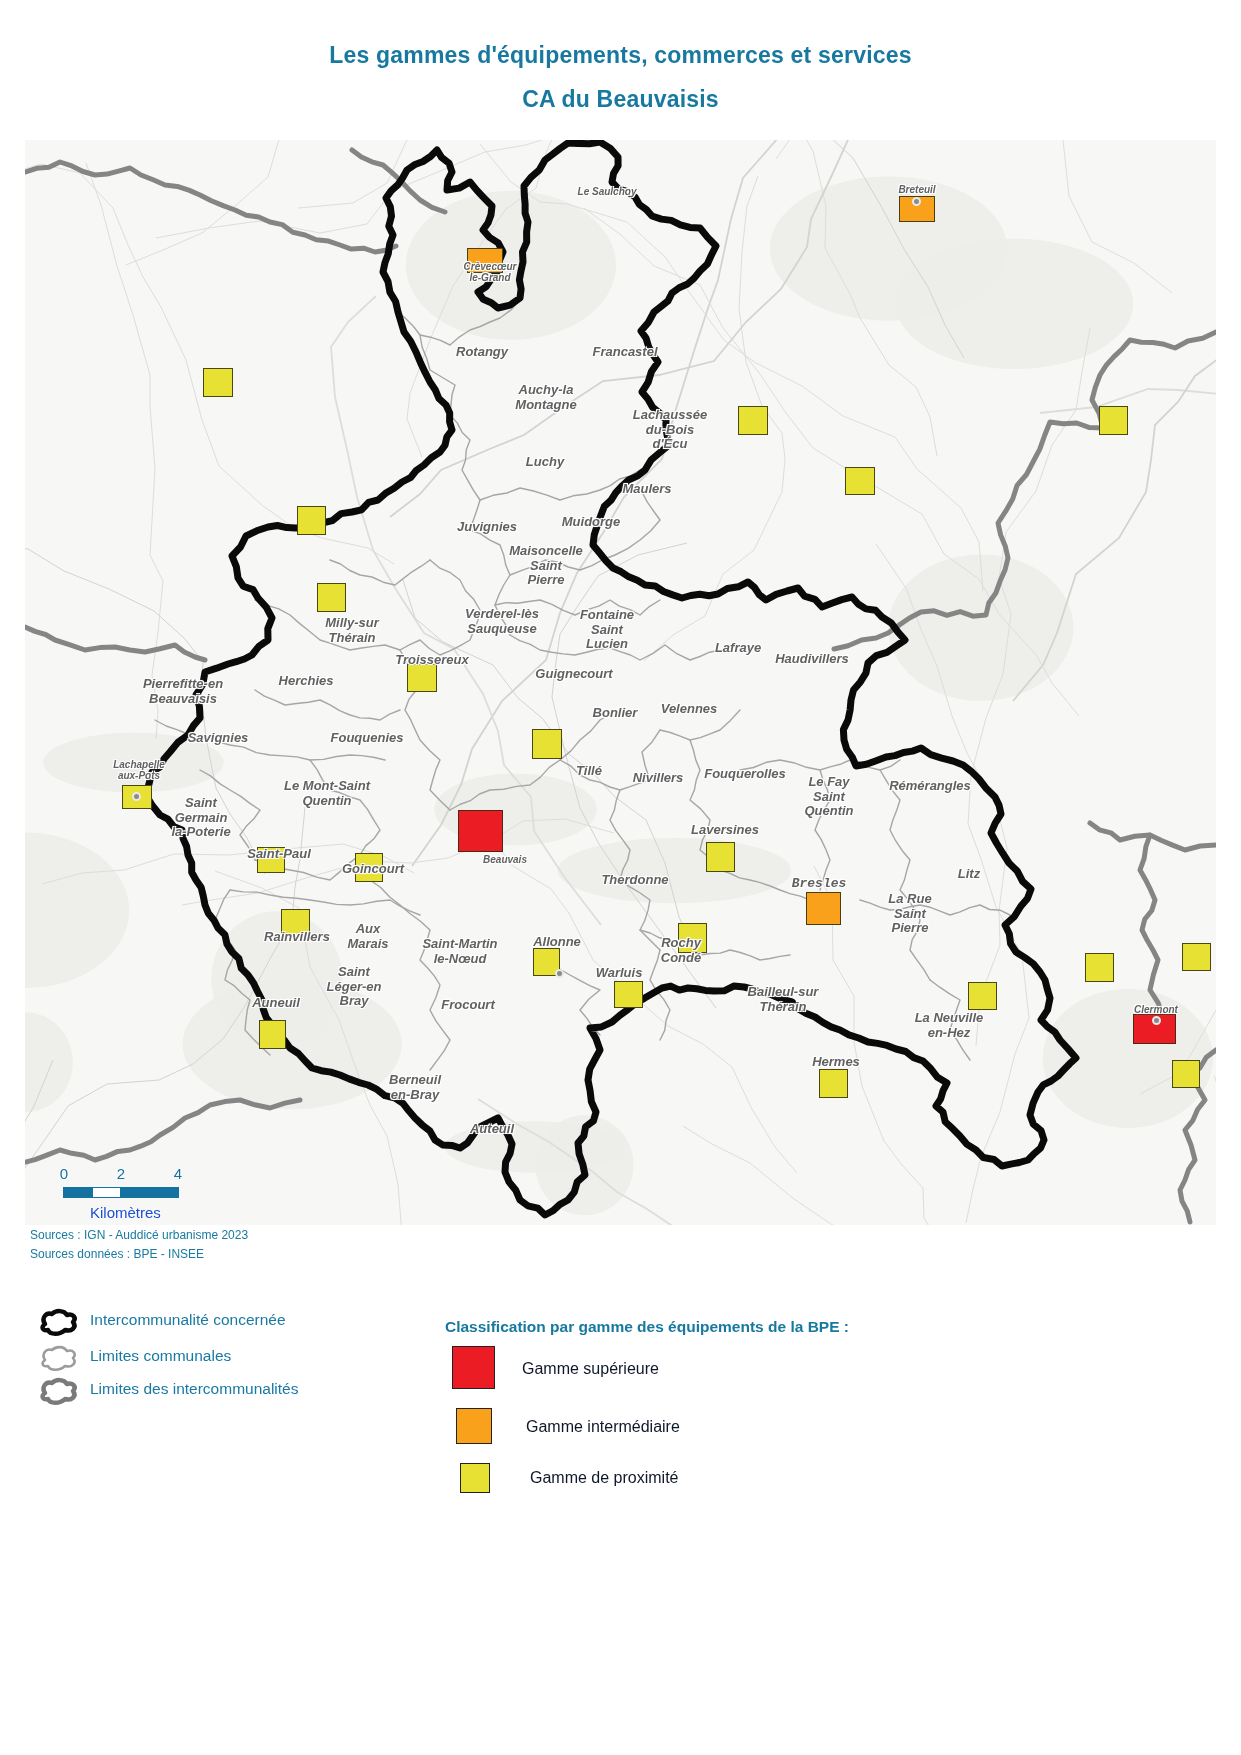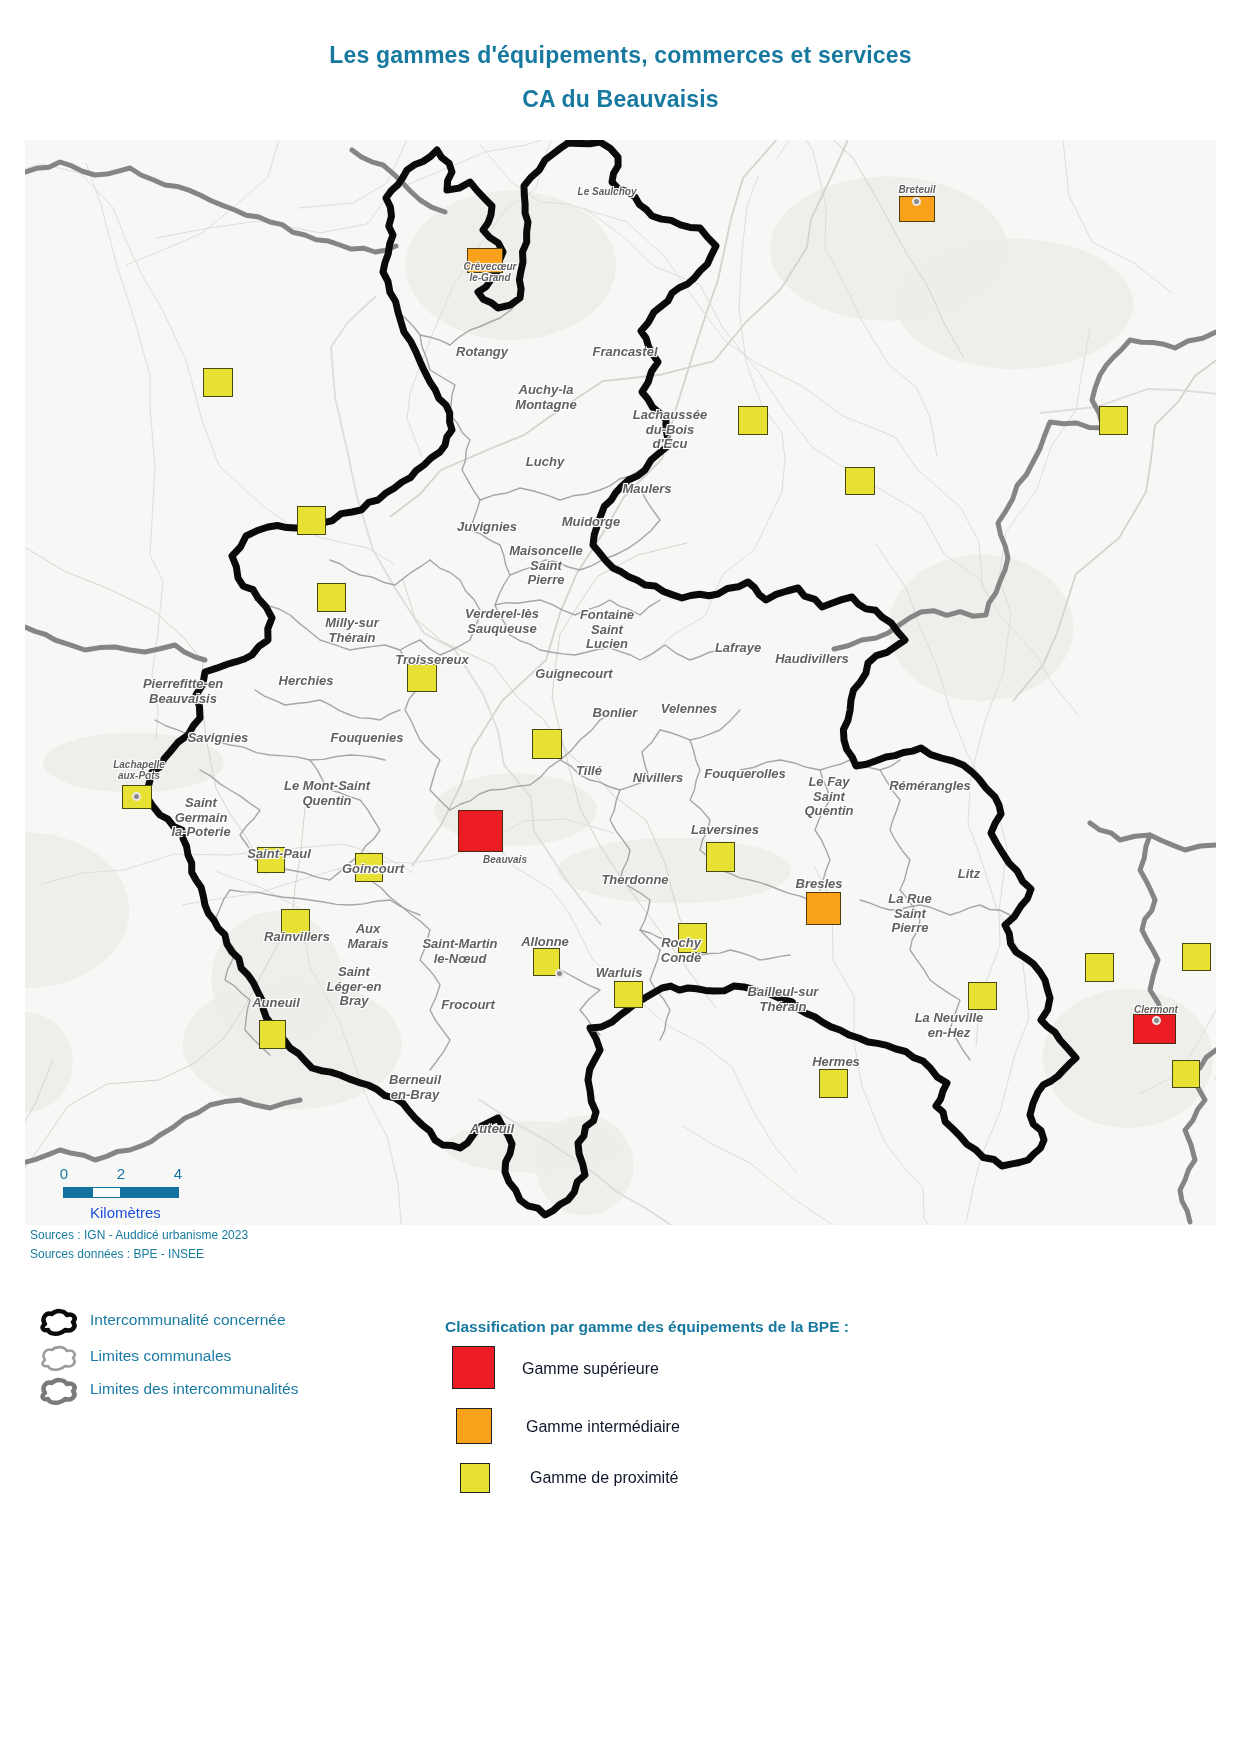--- a/index.html
+++ b/index.html
@@ -209,39 +209,39 @@
     <div class="map-label sm" style="left: 553px; top: 631px; margin-left: 11px;">Tillé</div>
     <div class="map-label sm" style="left: 633px; top: 638px;">Nivillers</div>
     <div class="map-label sm" style="left: 720px; top: 634px;">Fouquerolles</div>
     <div class="map-label sm" style="left: 804px; top: 657px;">Le Fay
 Saint
 Quentin</div>
     <div class="map-label sm" style="left: 905px; top: 646px;">Rémérangles</div>
     <div class="map-label lg" style="left: 480px; top: 720px;">Beauvais</div>
     <div class="map-label sm" style="left: 610px; top: 740px;">Therdonne</div>
     <div class="map-label sm" style="left: 700px; top: 690px;">Laversines</div>
-    <div class="map-label sm" style="left: 794px; top: 744px;">Bresles</div>
+    <div class="map-label sm" style="left: 794px; top: 744px; font-family: Liberation Mono, monospace;">Bresles</div>
     <div class="map-label sm" style="left: 944px; top: 734px;">Litz</div>
     <div class="map-label sm" style="left: 885px; top: 774px;">La Rue
 Saint
 Pierre</div>
     <div class="map-label sm" style="left: 272px; top: 797px;">Rainvillers</div>
     <div class="map-label sm" style="left: 343px; top: 797px;">Aux
 Marais</div>
     <div class="map-label sm" style="left: 435px; top: 812px;">Saint-Martin
 le-Nœud</div>
     <div class="map-label sm" style="left: 329px; top: 847px;">Saint
 Léger-en
 Bray</div>
     <div class="map-label sm" style="left: 443px; top: 865px;">Frocourt</div>
     <div class="map-label sm" style="left: 251px; top: 863px;">Auneuil</div>
     <div class="map-label sm" style="left: 390px; top: 948px;">Berneuil
 en-Bray</div>
     <div class="map-label sm" style="left: 467px; top: 989px;">Auteuil</div>
-    <div class="map-label sm" style="left: 520px; top: 802px;">Allonne</div>
+    <div class="map-label sm" style="left: 532px; top: 802px;">Allonne</div>
     <div class="map-label sm" style="left: 594px; top: 833px;">Warluis</div>
     <div class="map-label sm" style="left: 656px; top: 811px;">Rochy
 Condé</div>
     <div class="map-label sm" style="left: 758px; top: 860px;">Bailleul-sur
 Thérain</div>
     <div class="map-label sm" style="left: 811px; top: 922px;">Hermes</div>
     <div class="map-label sm" style="left: 924px; top: 886px;">La Neuville
 en-Hez</div>
     <div class="map-label lg" style="left: 1131px; top: 870px;">Clermont</div>
   </div>

